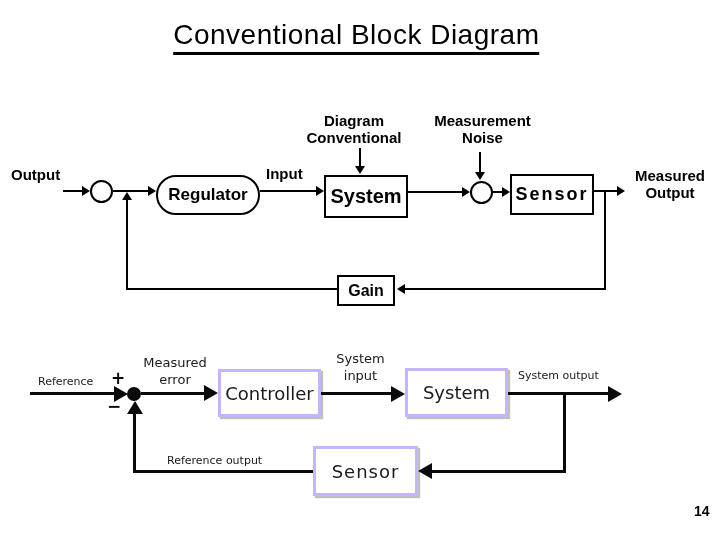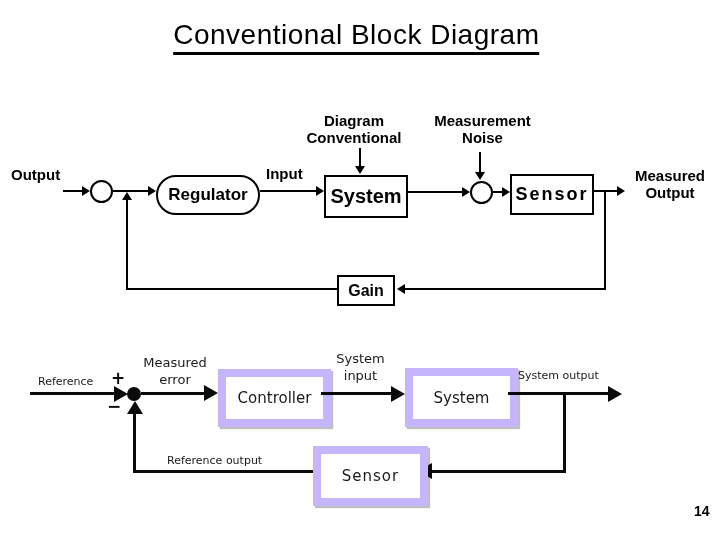--- a/index.html
+++ b/index.html
@@ -23,23 +23,23 @@
   .lblT2 { position:absolute; font-size:15px; font-weight:bold; text-align:center; line-height:17px; }
   .lblT2 span { display:block; }
   .ah    { position:absolute; width:0; height:0; }
   .ah.r  { border-top:5px solid transparent; border-bottom:5px solid transparent; border-left:8px solid #000; }
   .ah.l  { border-top:5px solid transparent; border-bottom:5px solid transparent; border-right:8px solid #000; }
   .ah.u  { border-left:5px solid transparent; border-right:5px solid transparent; border-bottom:8px solid #000; }
   .ah.d  { border-left:5px solid transparent; border-right:5px solid transparent; border-top:8px solid #000; }
   
   .img-d { font-family:"DejaVu Sans", sans-serif; }
   .lineB { position:absolute; background:#0a0a0a; }
-  .boxB  { position:absolute; border:8px solid #c4b5fd; background:#fff;
+  .boxB  { position:absolute; border:3px solid #c4b5fd; background:#fff;
            display:flex; align-items:center; justify-content:center;
-           font-size:15px; color:#1a1a1a; white-space:nowrap;
+           font-size:18px; color:#1a1a1a; white-space:nowrap;
            box-shadow:2px 2px 1px rgba(0,0,0,0.25); }
   .lblB  { position:absolute; font-size:11px; color:#1a1a1a; white-space:nowrap; }
   .lblB2 { position:absolute; font-size:13px; color:#1a1a1a; text-align:center; line-height:17px; }
   .lblB2 span { display:block; }
   .ahB   { position:absolute; width:0; height:0; }
   .ahB.r { border-top:8px solid transparent; border-bottom:8px solid transparent; border-left:14px solid #0a0a0a; }
   .ahB.l { border-top:8px solid transparent; border-bottom:8px solid transparent; border-right:14px solid #0a0a0a; }
   .ahB.u { border-left:8px solid transparent; border-right:8px solid transparent; border-bottom:13px solid #0a0a0a; }
   .sign  { position:absolute; font-size:17px; font-weight:bold; color:#0a0a0a; }
   

